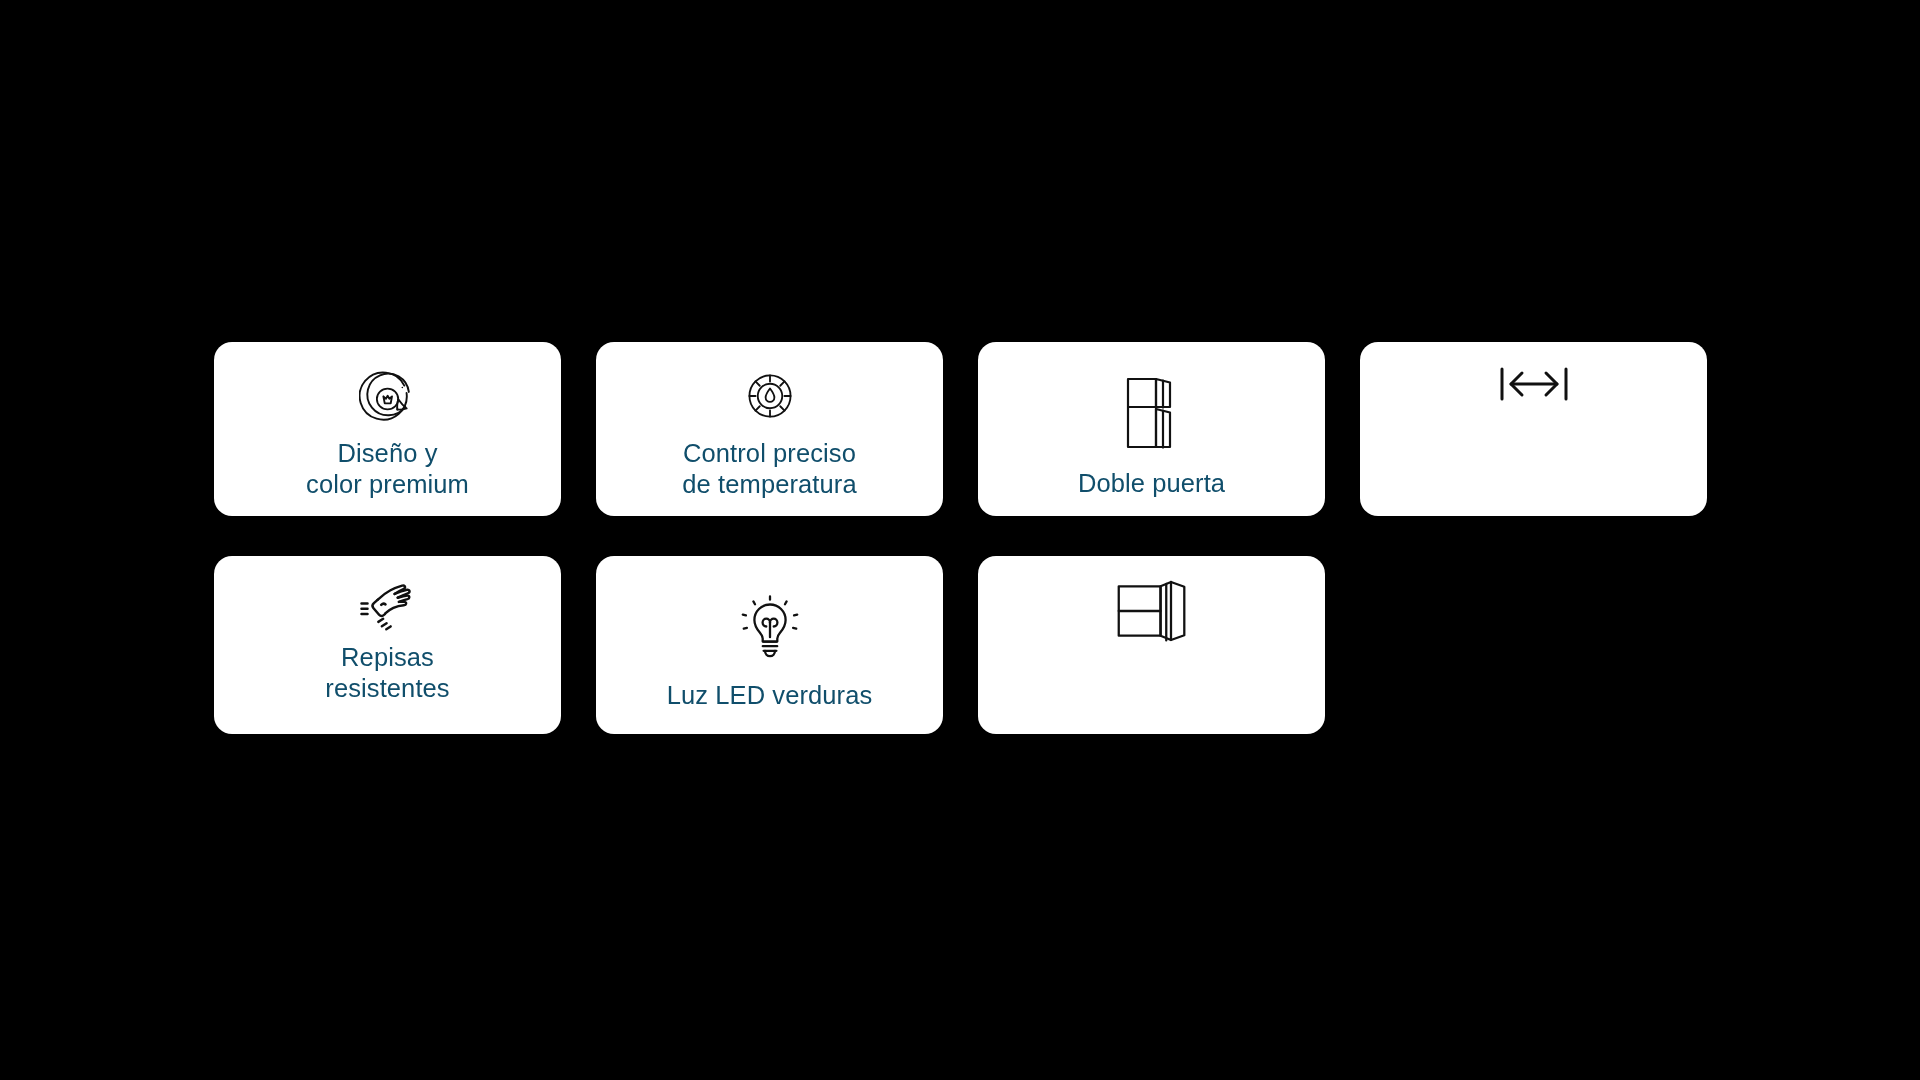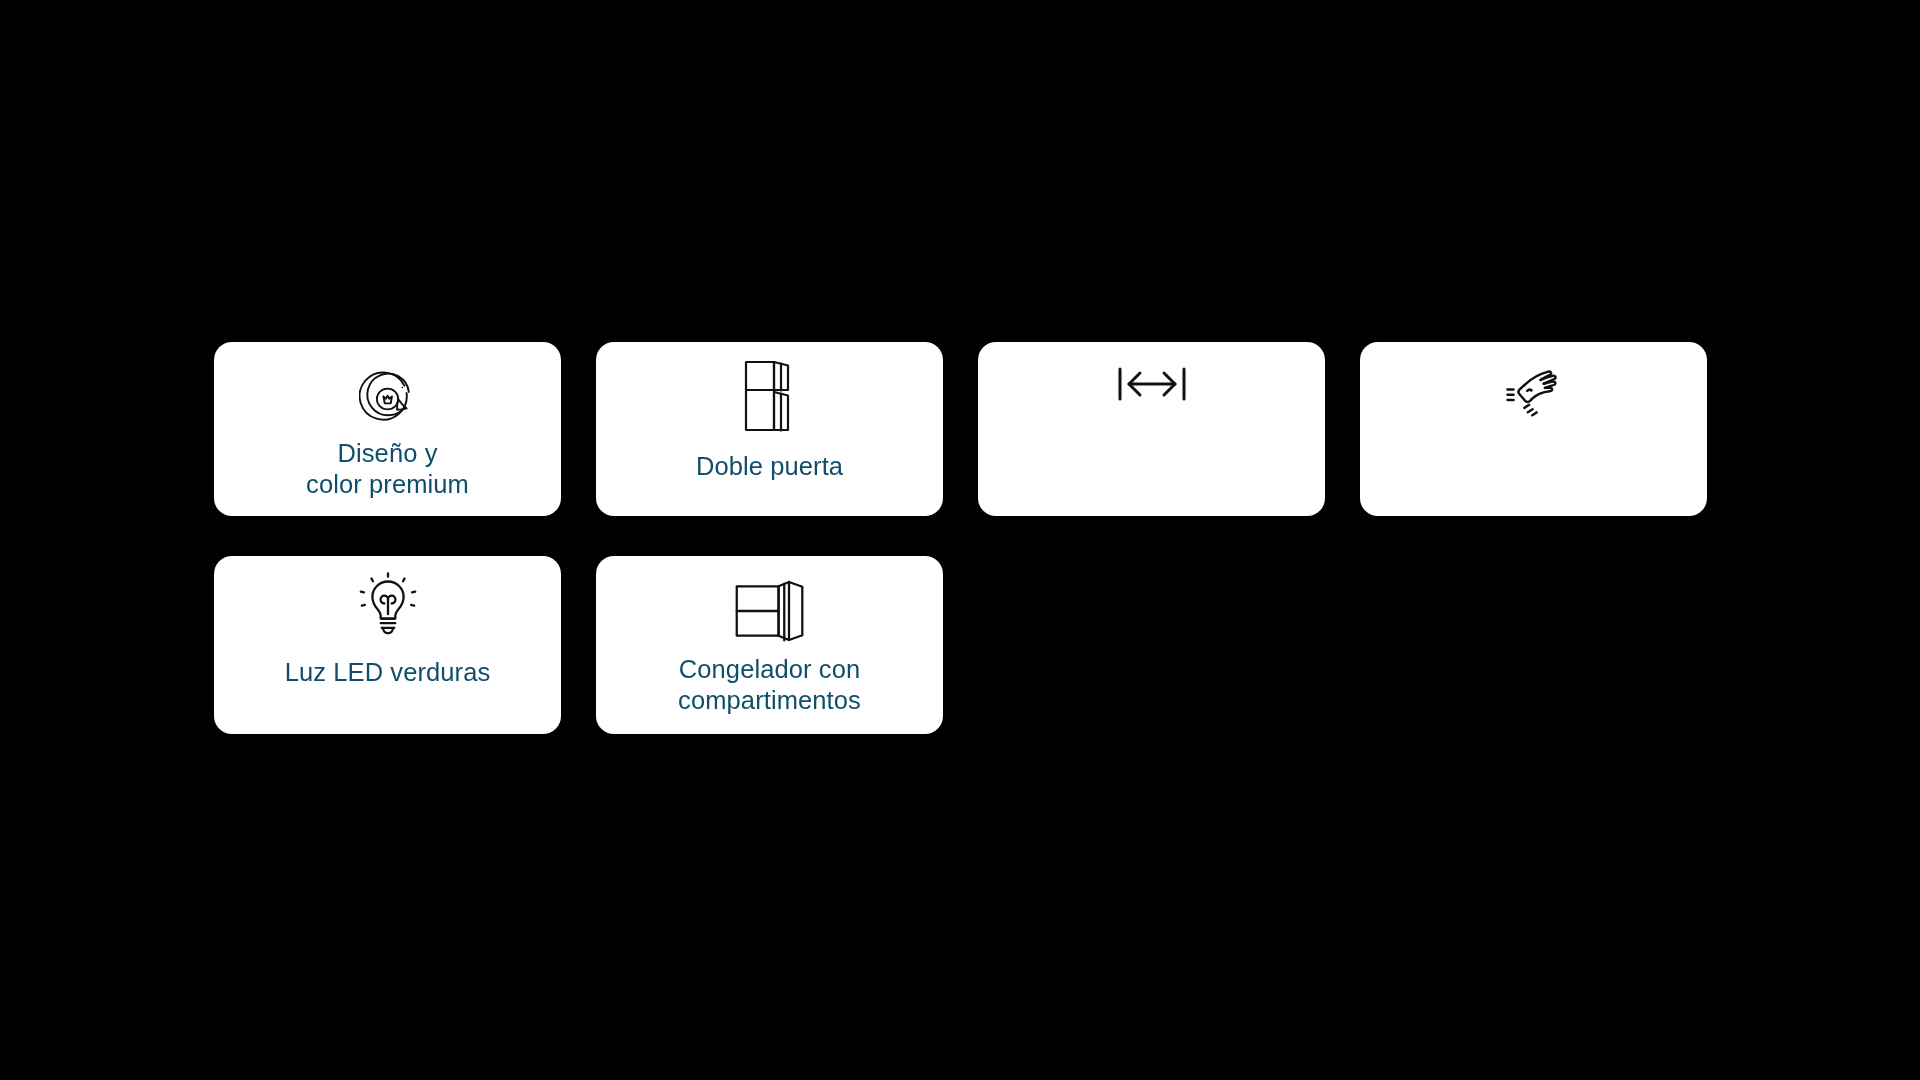--- a/index.html
+++ b/index.html
@@ -42,21 +42,21 @@
     display: flex;
     flex-direction: column;
     align-items: center;
     justify-content: flex-start;
     box-sizing: border-box;
     overflow: hidden;
   }
 
   
   .feature-card.two-line { padding-top: 22px; }
-  .feature-card.one-line { padding-top: 17px; }
+  .feature-card.one-line { padding-top: 17px; justify-content: center; }
 
   .card-icon {
     width: 64px;
     height: 64px;
     display: flex;
     align-items: center;
     justify-content: center;
     flex: none;
   }
   .card-icon svg { display: block; }
@@ -99,20 +99,39 @@
           <path d="M43.3 35.6c2.4 3.5 6.4 7.9 9.3 10.1-3.1 1.0-7.8 1.5-10.3 1.2"></path>
           <path d="M42.3 46.9c-.6-3 .1-7.5 1-11.3"></path>
           <path d="M26.9 32.4l1.5 7.7h6.6l1.4-7.7-2.9 2.6-1.9-3.3-1.9 3.3-2.8-2.6z"></path>
           <circle cx="47.8" cy="22.6" r="0.9" fill="#111111" stroke="none"></circle>
         </svg>
       </div>
       <div class="card-label">Diseño y
 color premium</div>
     </div>
 
+    <div class="feature-card two-line">
+      <div class="card-icon">
+        <svg viewBox="0 0 64 64" width="56" height="56" fill="none" stroke="#111111" stroke-width="2.1" stroke-linecap="round" stroke-linejoin="round">
+          <circle cx="32" cy="32" r="23.5"></circle>
+          <circle cx="32" cy="32" r="14"></circle>
+          <path d="M32 8.5v7"></path>
+          <path d="M32 48.5v7"></path>
+          <path d="M8.5 32h7"></path>
+          <path d="M48.5 32h7"></path>
+          <path d="M15.4 15.4l4.9 4.9"></path>
+          <path d="M43.7 43.7l4.9 4.9"></path>
+          <path d="M48.6 15.4l-4.9 4.9"></path>
+          <path d="M20.3 43.7l-4.9 4.9"></path>
+          <path d="M32 23.5c0 0-5 6.6-5 10.2a5 5 0 0 0 10 0c0-3.6-5-10.2-5-10.2z"></path>
+        </svg>
+      </div>
+      <div class="card-label">Control preciso
+de temperatura</div>
+    </div>
 
     <div class="feature-card one-line">
       <div class="card-icon icon-fridge-double">
         <svg viewBox="0 0 62 78" width="62" height="78" fill="none" stroke="#111111" stroke-width="2.2" stroke-linecap="round" stroke-linejoin="round">
 
           <path d="M7 5h28v68H7z"></path>
           <path d="M7 33h28"></path>
 
           <path d="M35 5l14 3.5v24.5L35 33z"></path>
           <path d="M42 6.6v27"></path>
@@ -142,20 +161,22 @@
           <path d="M27 22.5c3.5-3.3 8.4-7.4 13.6-10.1 5.4-2.8 10.6-4.3 12.6-4.9 1.3-.4 2.4.2 2.7 1.2.3 1-.3 2-1.6 2.6-2.7 1.2-6.6 3.1-9.4 5"></path>
           <path d="M45 16.3c3.6-1.5 9.6-3.6 13.1-4.4 1.4-.3 2.4.4 2.6 1.4.2 1-.5 1.9-1.8 2.4-3 1.1-7.5 3-10.6 4.6"></path>
           <path d="M48.3 20.3c3.4-1 7.6-2 10.1-2.2 1.3-.1 2.1.7 2.1 1.7 0 1-.8 1.7-2 2-2.7.6-6.4 1.8-9 2.9"></path>
           <path d="M49.5 24.7c2.4-.2 4.6-.2 6 0 1.2.2 1.8 1 1.6 1.9-.2 1-1.1 1.5-2.4 1.6-2.9.2-7.6 1.2-11 2.8-3.1 1.4-6.2 3.6-8.6 5.8"></path>
           <path d="M27 22.5l-3.9 3.6c-1.6 1.5-1.8 3.6-.6 5l6.1 7.2c1.2 1.4 3.3 1.6 4.8.4l1.4-1.1"></path>
           <path d="M30.8 27.9c1.3-1.3 3.3-1.6 4.6-.4"></path>
           <path d="M10 26.5h6.4M10 32h6.4M10 37.5h6.4"></path>
           <path d="M27.8 45.8l5.1-3.2M31.5 50.4l5-3.2M36.2 53.6l4.6-3"></path>
         </svg>
       </div>
+      <div class="card-label">Repisas
+resistentes</div>
     </div>
 
     <div class="feature-card one-line">
       <div class="card-icon icon-bulb">
         <svg viewBox="0 0 58 68" width="58" height="68" fill="none" stroke="#111111" stroke-width="2.3" stroke-linecap="round" stroke-linejoin="round">
           <path d="M29 9.5c-8.6 0-15.6 6.9-15.6 15.4 0 5.5 2.9 9.6 5.4 12.6 1.8 2.1 2.9 3.9 2.9 6.1v3h14.6v-3c0-2.2 1.1-4 2.9-6.1 2.5-3 5.4-7.1 5.4-12.6C44.6 16.4 37.6 9.5 29 9.5z"></path>
           <path d="M22.3 46.6h13.4"></path>
           <path d="M21.8 51.2h14.4"></path>
           <path d="M22.6 55.8h12.8"></path>
           <path d="M24 55.8c0 3 2.2 5.4 5 5.4s5-2.4 5-5.4"></path>
@@ -174,18 +195,16 @@
         <svg viewBox="0 0 80 68" width="80" height="68" fill="none" stroke="#111111" stroke-width="2.4" stroke-linecap="round" stroke-linejoin="round">
 
           <path d="M5 8h44v52H5z"></path>
           <path d="M5 34h44"></path>
 
           <path d="M49 8l11-4.5v61L49 60z"></path>
           <path d="M55 5.5v59.5"></path>
           <path d="M60 3.5l14 5v51l-14 5"></path>
         </svg>
       </div>
-      <div class="card-label">Congelador con
-compartimentos</div>
     </div>
 
   </div>
 </div>
 
 </body></html>

